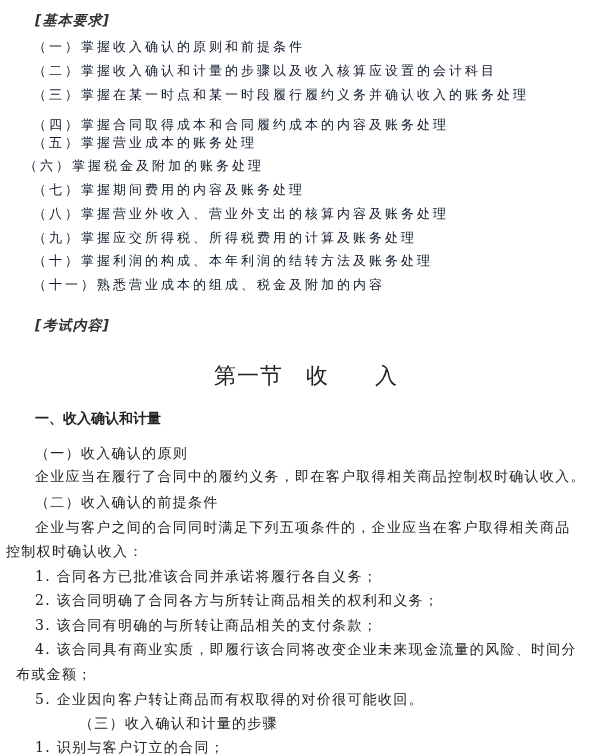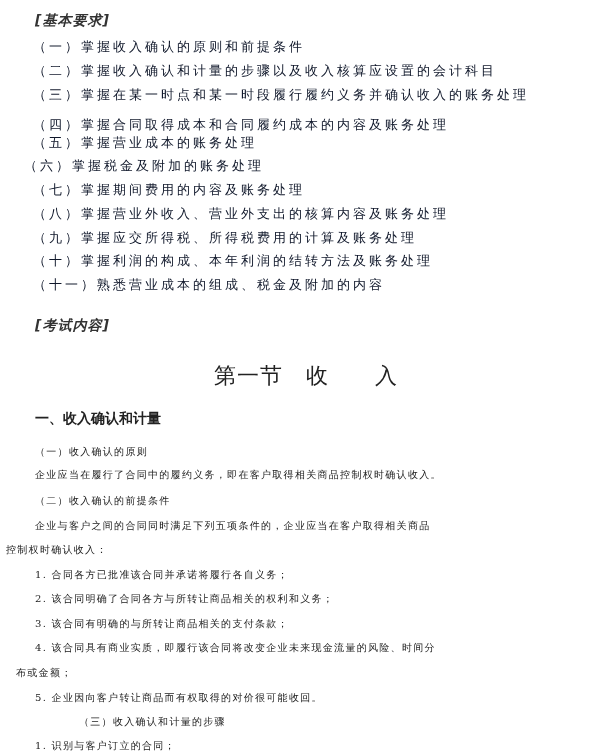--- a/index.html
+++ b/index.html
@@ -3,21 +3,21 @@
 <meta charset="utf-8">
 <style>
   html, body { margin:0; padding:0; background:#ffffff; }
   body { width:600px; height:754px; position:relative; overflow:hidden;
          font-family:"DejaVu Serif", "Liberation Serif", serif; color:#2a2a2a; }
   .abs { position:absolute; white-space:nowrap; }
   .bracket-head { font-family:"DejaVu Sans","Liberation Sans",sans-serif; font-size:14px; font-weight:bold; color:#333; letter-spacing:1px;font-style:italic; }
   .req { font-size:13px; letter-spacing:3px; color:#0f172a; }
   .title { font-size:22px; color:#222; letter-spacing:1px; }
   .h1 { font-family:"DejaVu Sans","Liberation Sans",sans-serif; font-size:14px; font-weight:bold; color:#222; }
-  .p { font-size:10px; letter-spacing:1.3px; color:#222; }
+  .p { font-size:14px; letter-spacing:1.3px; color:#222; }
 </style>
 </head>
 <body>
 
 <div class="abs bracket-head" style="left:35px; top:12px;">[基本要求]</div>
 
 <div class="abs req" style="left:33px; top:38px;">（一）掌握收入确认的原则和前提条件</div>
 <div class="abs req" style="left:33px; top:62px;">（二）掌握收入确认和计量的步骤以及收入核算应设置的会计科目</div>
 <div class="abs req" style="left:33px; top:86px;">（三）掌握在某一时点和某一时段履行履约义务并确认收入的账务处理</div>
 <div class="abs req" style="left:33px; top:110px;margin-top:6px;">（四）掌握合同取得成本和合同履约成本的内容及账务处理</div>

